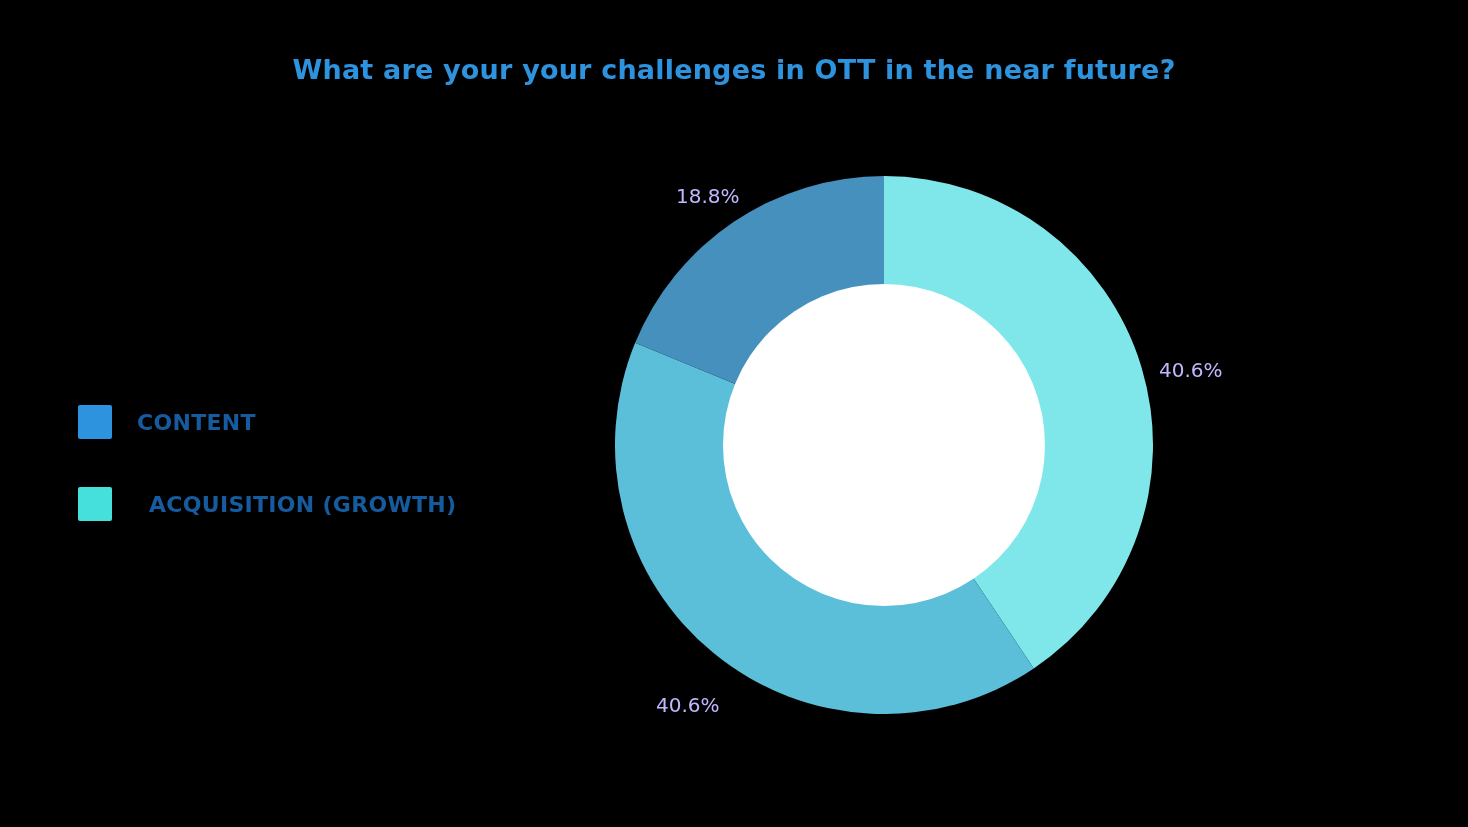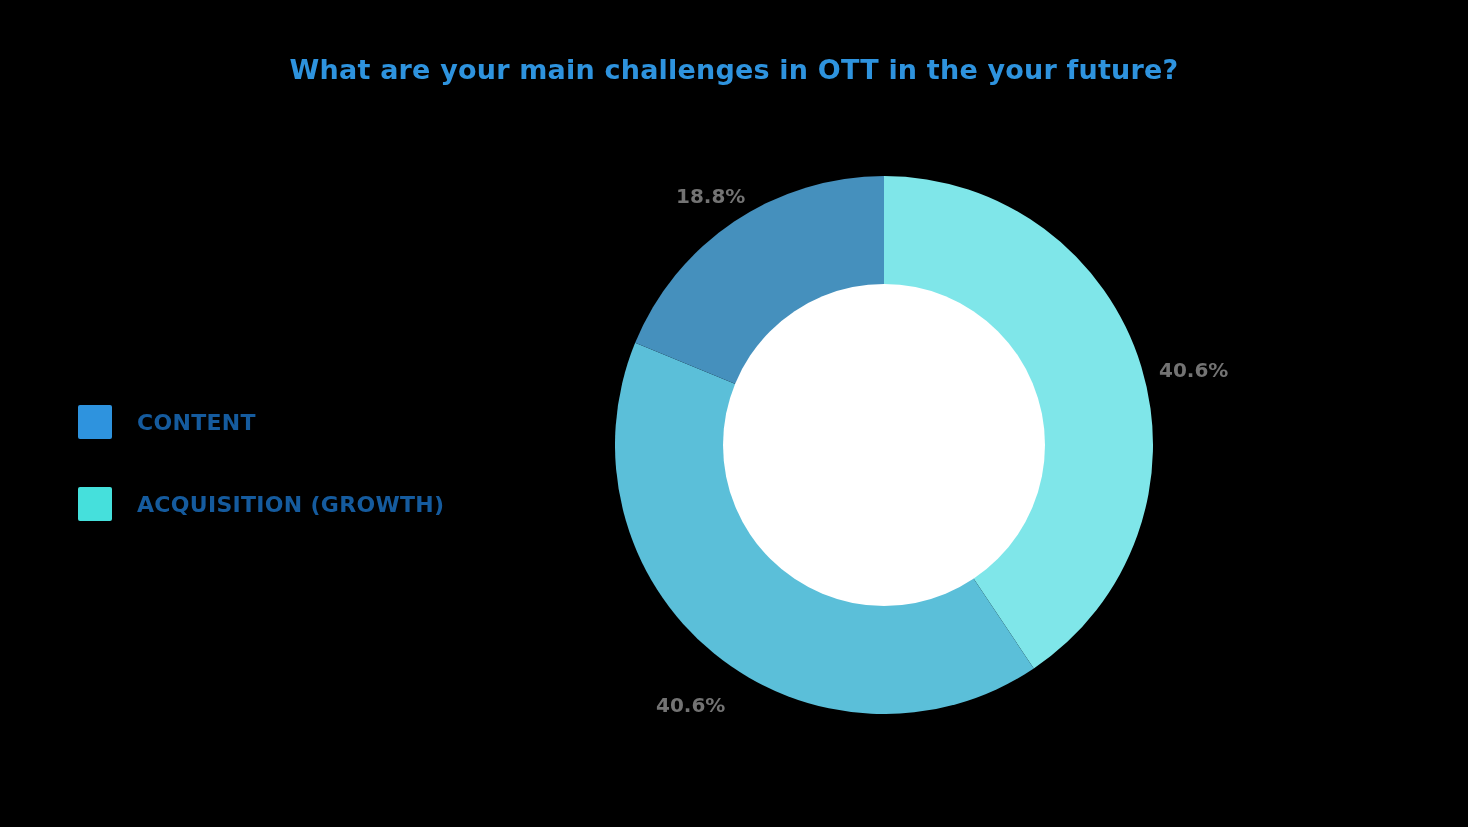--- a/index.html
+++ b/index.html
@@ -42,21 +42,21 @@
     left: 78px;
     top: 404px;
     width: 470px;
   }
   .legend-item {
     display: flex;
     align-items: center;
     height: 36px;
     margin-bottom: 46px;
   }
-  .legend-item:last-child { margin-bottom: 10px; }
+  .legend-item:last-child { margin-bottom: 10px; gap: 12px; }
 
   .legend-swatch {
     width: 34px;
     height: 34px;
     flex: 0 0 34px;
     border-radius: 2px;
   }
   .legend-label {
     margin-left: 25px;
     font-family: "DejaVu Sans", sans-serif;
@@ -79,34 +79,34 @@
     display: block;
     width: 538px;
     height: 538px;
   }
 
   
   .data-label {
     position: absolute;
     font-family: "DejaVu Sans", sans-serif;
     font-size: 20px;
-    font-weight: bold;
-    color: #737373;
+    font-weight: normal;
+    color: #c4b5fd;
     white-space: nowrap;
   }
   #label-content      { left: 676px; top: 184px; }
   #label-acquisition  { left: 1159px; top: 358px; }
   #label-retention    { left: 656px; top: 693px; }
 </style>
 </head>
 <body>
 
 <div id="chart-root">
 
-  <div id="chart-title">What are your main challenges in OTT in the your future?</div>
+  <div id="chart-title">What are your your challenges in OTT in the near future?</div>
 
   <div id="legend">
 
     <div class="legend-item">
       <span class="legend-swatch" id="swatch-content" style="background: rgb(46, 147, 222);"></span>
       <span class="legend-label">CONTENT</span>
     </div>
 
 
     <div class="legend-item">

